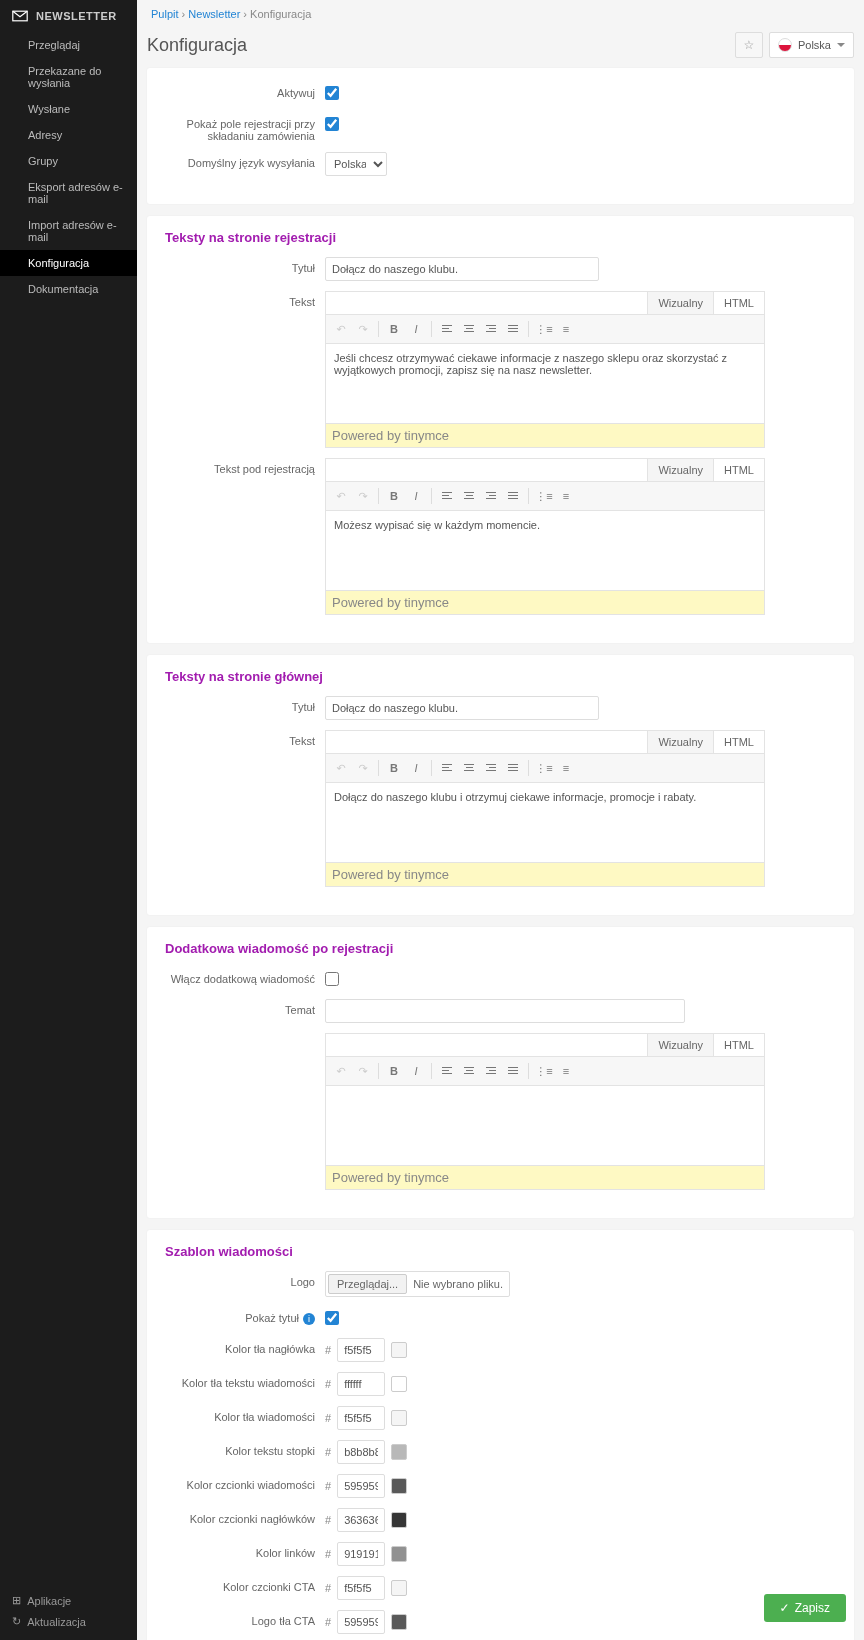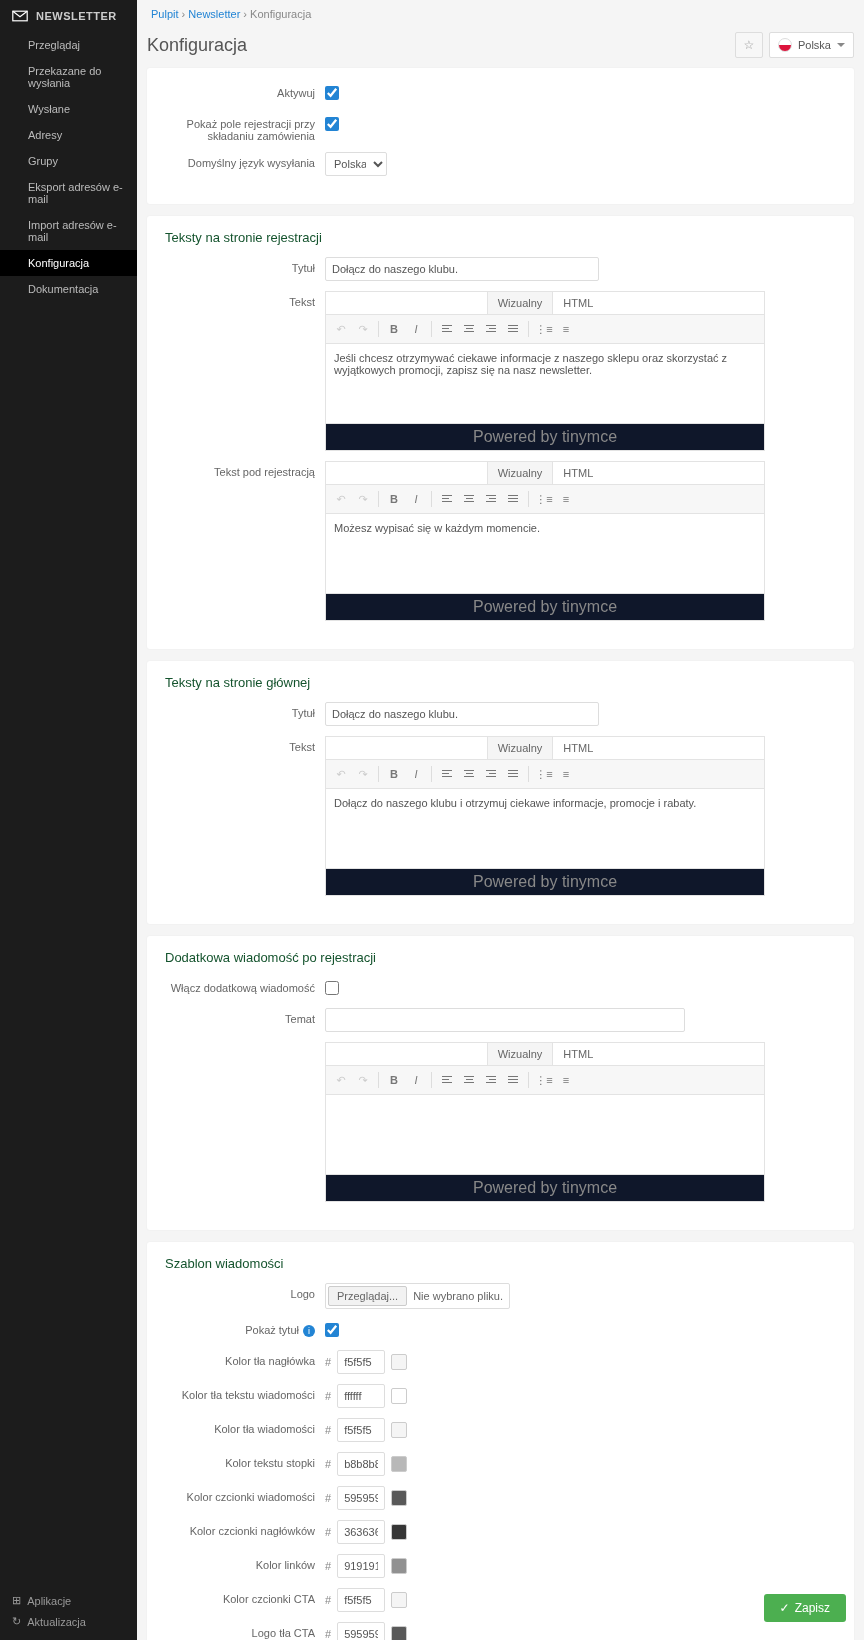--- a/index.html
+++ b/index.html
@@ -16,38 +16,38 @@
 .crumbs{padding:8px 4px;font-size:11px;color:#888}
 .crumbs a{color:#2284d4;text-decoration:none}
 .page-head{display:flex;align-items:center;justify-content:space-between;padding:4px 0 10px}
 .page-head h1{font-size:18px;font-weight:400;color:#555}
 .head-actions{display:flex;gap:6px}
 .icon-btn{width:28px;height:26px;border:1px solid #ddd;background:#f7f7f7;border-radius:2px;display:flex;align-items:center;justify-content:center;color:#999}
 .lang-btn{height:26px;border:1px solid #ddd;background:#fff;border-radius:2px;padding:0 22px 0 8px;display:flex;align-items:center;gap:6px;font-size:11px;color:#555;position:relative}
 .lang-btn:after{content:"";position:absolute;right:8px;top:50%;border:4px solid transparent;border-top-color:#888;margin-top:-2px}
 .flag{width:14px;height:14px;border-radius:50%;background:linear-gradient(#fff 50%,#dc143c 50%);border:1px solid #ddd}
 .panel{background:#fff;border-radius:3px;margin-bottom:12px;padding:14px 18px 18px;box-shadow:0 0 2px rgba(0,0,0,.05)}
-.panel h2{font-size:13px;font-weight:400;color:#14532d;margin-bottom:12px}
+.panel h2{font-size:13px;font-weight:700;color:#a21caf;margin-bottom:12px}
 .row{display:flex;align-items:flex-start;margin-bottom:10px}
 .row>label{width:160px;text-align:right;padding-right:10px;font-size:11px;color:#666;padding-top:5px}
 .row .field{flex:1;max-width:440px}
 input[type=text],select{height:24px;border:1px solid #ddd;border-radius:2px;padding:0 6px;font-size:11px;color:#555;background:#fff}
 input.full{width:274px}
 select{width:62px;padding:0 4px}
 .chk{width:14px;height:14px;accent-color:#2284d4;margin-top:4px}
 .editor-wrap{width:440px}
-.editor-tabs{display:flex;justify-content:center;gap:0;border:1px solid #e3e3e3;border-bottom:none}
+.editor-tabs{display:flex;justify-content:flex-end;gap:0;border:1px solid #e3e3e3;border-bottom:none}
 .editor-tabs span{padding:5px 10px;font-size:11px;color:#666;cursor:pointer;border-left:1px solid #e3e3e3}
 .editor-tabs span.active{background:#f5f5f5}
 .toolbar{display:flex;gap:0;border:1px solid #e3e3e3;background:#f7f7f7;padding:4px}
 .toolbar button{width:22px;height:20px;border:none;background:none;color:#777;font-size:11px;display:flex;align-items:center;justify-content:center;cursor:pointer}
 .toolbar button.disabled{color:#ccc}
 .toolbar .sep{width:1px;background:#ddd;margin:2px 4px}
 .editor-body{border:1px solid #e3e3e3;border-top:none;min-height:80px;padding:8px;font-size:11px;color:#555;background:#fff}
-.editor-foot{border:1px solid #e3e3e3;border-top:none;background:#0f172a;text-align:center;padding:4px 6px;font-size:16px;color:#888}
+.editor-foot{border:1px solid #e3e3e3;border-top:none;background:#fef9c3;text-align:left;padding:4px 6px;font-size:13px;color:#888}
 .color-row .field{display:flex;align-items:center;gap:6px}
 .hash{color:#888;font-size:11px}
 .cinput{width:48px}
 .swatch{width:16px;height:16px;border:1px solid #ccc;border-radius:2px}
 .file-row .field{display:flex;align-items:center;gap:8px}
 .file-btn{border:1px solid #ccc;background:#f2f2f2;padding:3px 8px;font-size:11px;border-radius:2px}
 .file-group{border:1px solid #ddd;border-radius:2px;padding:2px 6px 2px 2px;display:flex;align-items:center;gap:6px;font-size:11px;color:#666}
 .info-dot{width:12px;height:12px;border-radius:50%;background:#2284d4;color:#fff;font-size:9px;display:inline-flex;align-items:center;justify-content:center;margin-left:4px}
 .template-prev{border:1px solid #e3e3e3;background:#f5f5f5;width:440px;padding:20px 0}
 .save-btn{position:fixed;right:18px;bottom:18px;background:#4caf50;color:#fff;border:none;border-radius:3px;padding:7px 16px;font-size:12px;display:flex;align-items:center;gap:5px;cursor:pointer}

